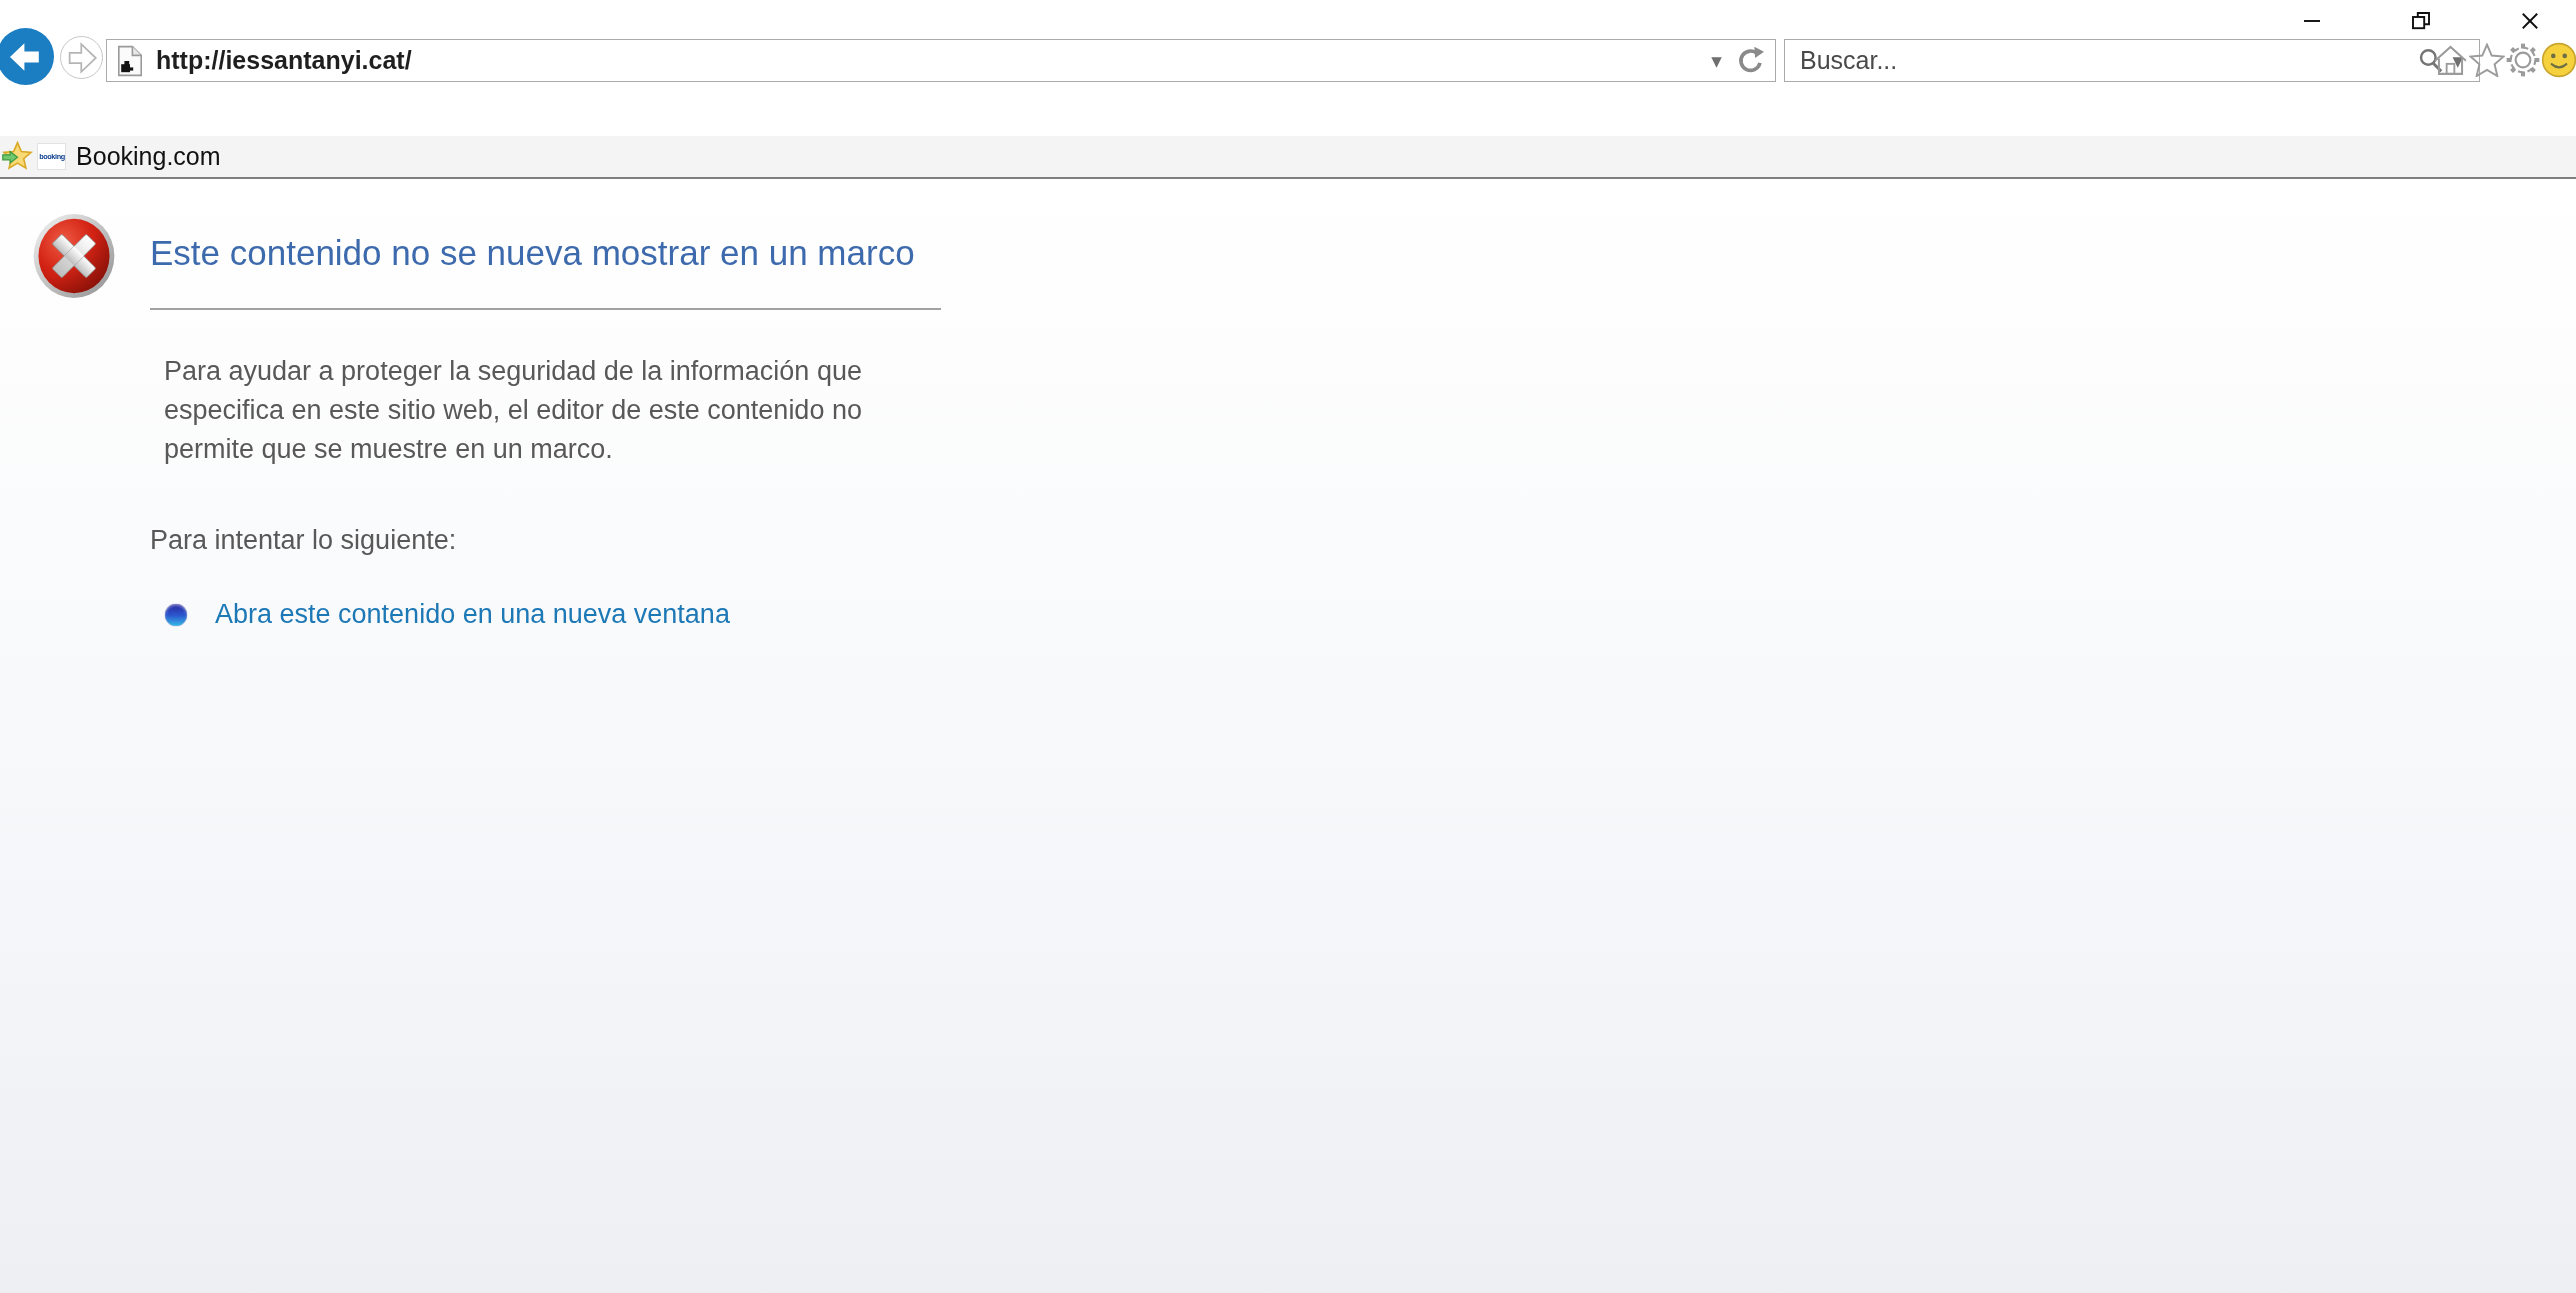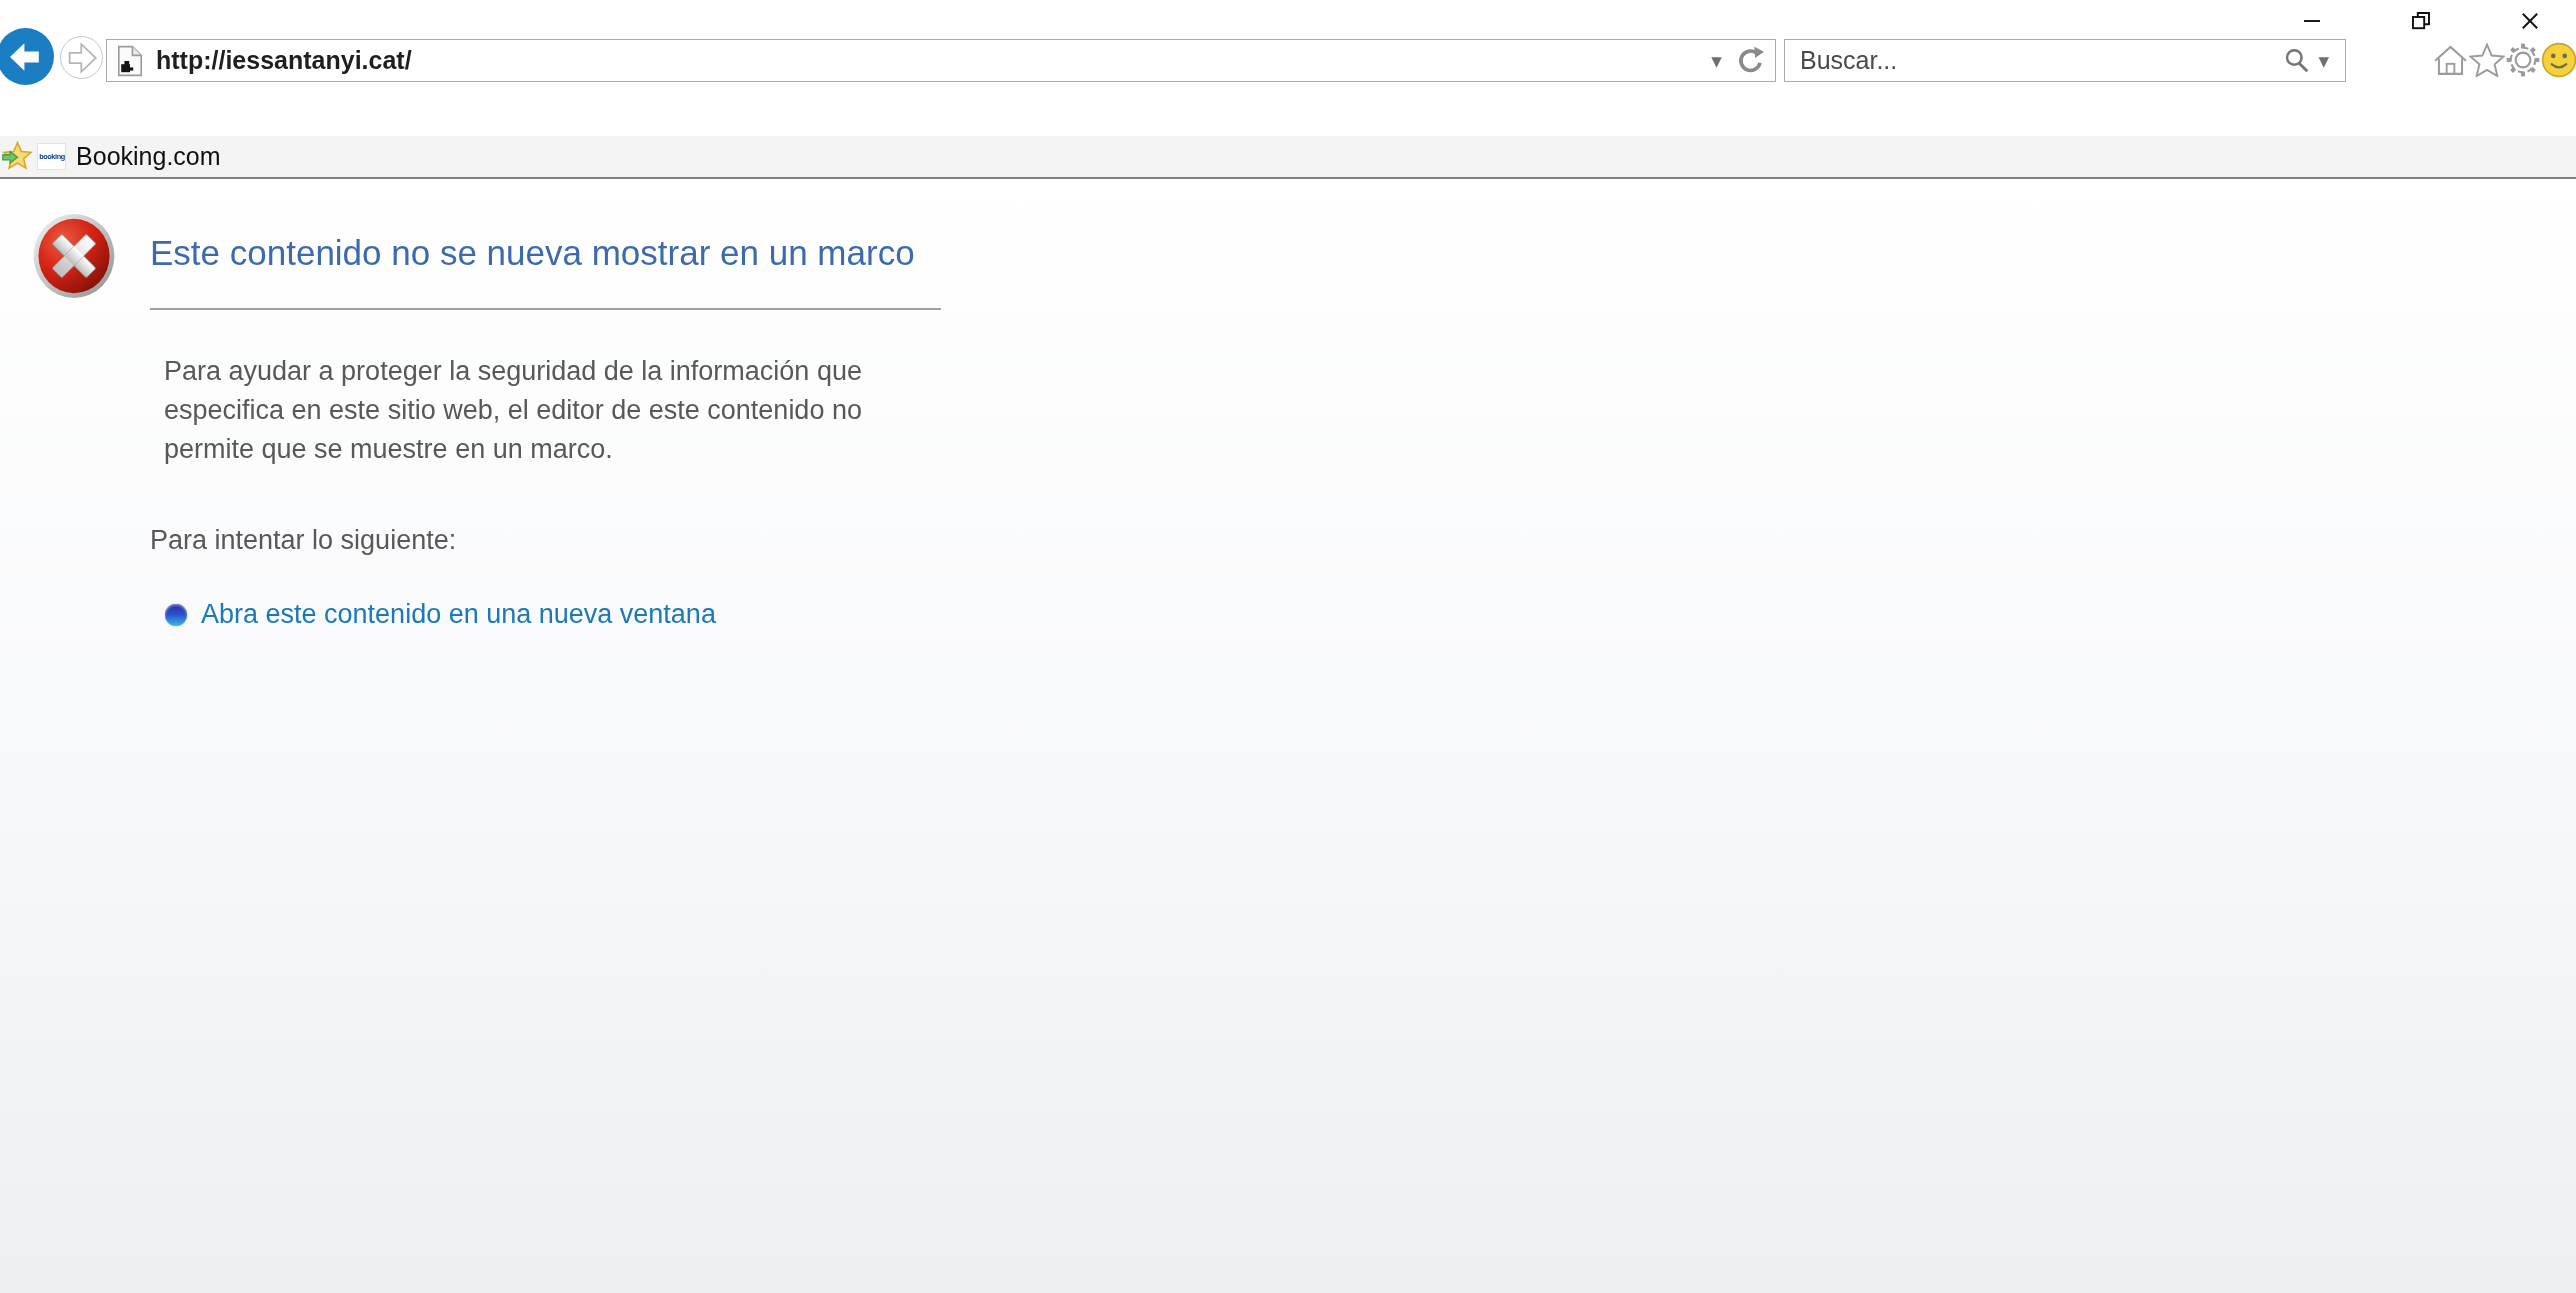--- a/index.html
+++ b/index.html
@@ -23,21 +23,21 @@
     display:flex; align-items:center; justify-content:center; }
 
   .address-bar { position:absolute; left:106px; top:39px; width:1670px; height:43px;
     border:1.6px solid #ababab; background:#fff; display:flex; align-items:center;
     padding:0 6.5px 0 9.7px; }
   .address-url { flex:1; border:none; outline:none; background:transparent;
     font-family:inherit; font-size:25px; color:#1f1f1f; margin-left:11.3px;font-weight:bold; }
   .caret-glyph { color:#6f6f6f; font-size:21px; padding:0 8px; line-height:1; }
   .refresh-button { padding:0 4.9px; display:flex; align-items:center; }
 
-  .search-bar { position:absolute; left:1784px; top:39px; width:562px; height:43px;
+  .search-bar { position:absolute; left:1784px; top:39px; width:696px; height:43px;
     border:1.6px solid #ababab; background:#fff; display:flex; align-items:center;
     padding:0 8px 0 13px; }
   .search-input { flex:1; border:none; outline:none; background:transparent;
     font-family:inherit; font-size:25px; color:#3c3c3c; }
   .search-input::placeholder { color:#4a4a4a; opacity:1; }
 
   .browser-icons { position:absolute; left:2432px; top:40px; width:139px; height:39px;
     display:flex; justify-content:space-between; align-items:center; }
   .browser-icons > span { display:flex; align-items:center; justify-content:center; }
 
@@ -72,21 +72,21 @@
   .error-icon { position:absolute; left:32px; top:32px; }
   .error-heading { position:absolute; left:150px; top:52px; margin:0;
     font-size:35px; font-weight:400; color:#3d6aad; white-space:nowrap; }
   .heading-rule { position:absolute; left:150px; top:127px; width:791px; height:2.4px;
     background:#a2a2a2; }
   .error-body { position:absolute; left:148px; top:155px; margin:16px;
     font-size:27px; line-height:39px; color:#585858; white-space:pre-line; }
   .suggestion-intro { position:absolute; left:150px; top:344px; margin:0;
     font-size:27px; color:#585858; }
   .suggestion-row { position:absolute; left:165px; top:418px;
-    display:flex; align-items:center; gap:14px; }
+    display:flex; align-items:center; gap:28px; }
   .bullet-icon { width:22px; height:22px; border-radius:50%;
     background:linear-gradient(180deg,#26279f 0%,#2b55cc 50%,#38b9e8 100%);
     box-shadow:inset 0 1.6px 2.4px rgba(255,255,255,.45), 0 0 0.8px #1a1a6e; }
   .suggestion-link { font-size:27px; color:#1d78b6; text-decoration:none; }
 </style>
 </head>
 <body>
 
 <div class="window">
 

